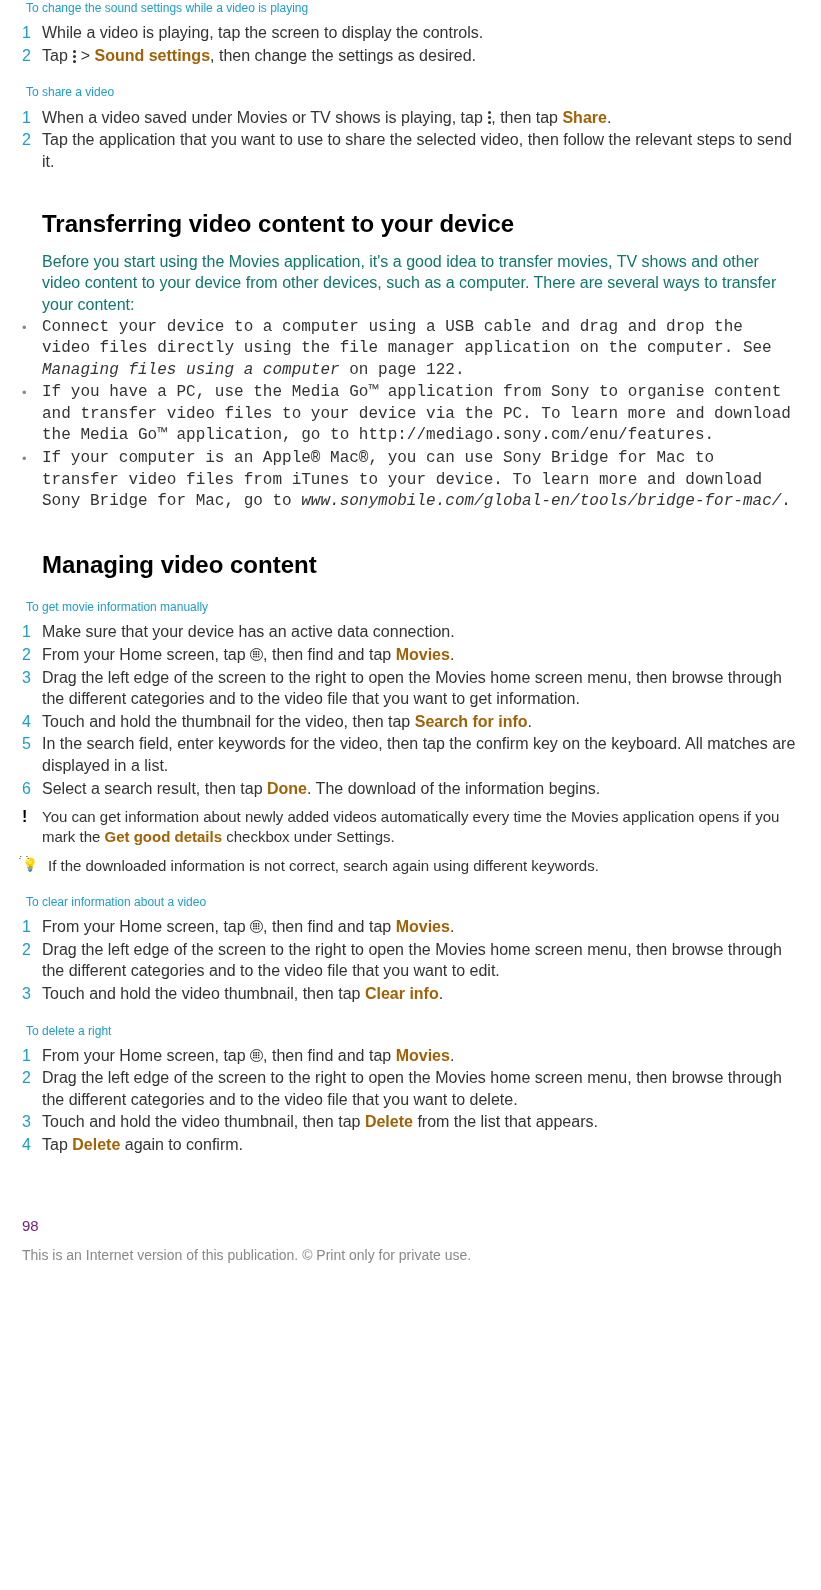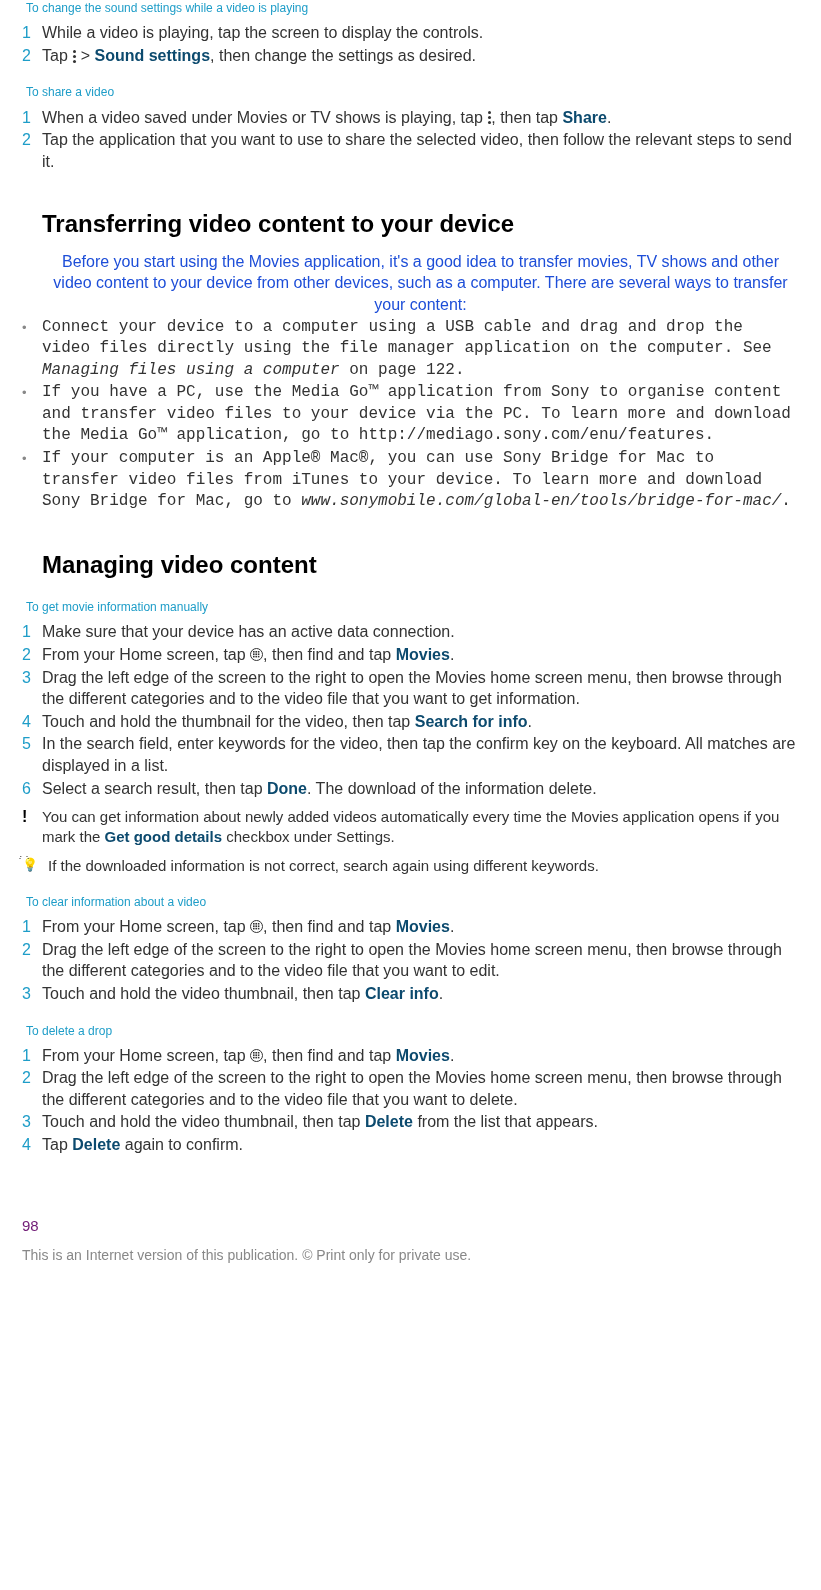--- a/index.html
+++ b/index.html
@@ -57,28 +57,27 @@
       flex-shrink: 0;
       font-size: 13px;
       line-height: 1.7;
     }
     .ul-text {
       flex: 1;
       color: #333;
       font-family: Liberation Mono, monospace;
     }
     .para {
-      color: #1d4ed8;
+      color: #0f766e;
       margin-left: 20px;
       margin-bottom: 1px;
-      text-align: center;
     }
     .bold {
       font-weight: bold;
-      color: #0c4a6e;
+      color: #a16207;
     }
     .italic {
       font-style: italic;
     }
     .icon-dots {
       display: inline-block;
       width: 4px;
       height: 14px;
       vertical-align: middle;
       position: relative;
@@ -231,21 +230,21 @@
 <div class="ol-item">
   <div class="ol-num">4</div>
   <div class="ol-text"><span>Touch and hold the thumbnail for the video, then tap </span><span class="bold">Search for info</span><span>.</span></div>
 </div>
 <div class="ol-item">
   <div class="ol-num">5</div>
   <div class="ol-text">In the search field, enter keywords for the video, then tap the confirm key on the keyboard. All matches are displayed in a list.</div>
 </div>
 <div class="ol-item">
   <div class="ol-num">6</div>
-  <div class="ol-text"><span>Select a search result, then tap </span><span class="bold">Done</span><span>. The download of the information delete.</span></div>
+  <div class="ol-text"><span>Select a search result, then tap </span><span class="bold">Done</span><span>. The download of the information begins.</span></div>
 </div>
 <div class="note-item">
   <div class="note-icon"><span class="exclaim">!</span></div>
   <div class="note-text"><span>You can get information about newly added videos automatically every time the Movies application opens if you mark the </span><span class="bold">Get good details</span><span> checkbox under Settings.</span></div>
 </div>
 <div class="note-item">
   <div class="tip-icon"><span class="bulb">💡</span></div>
   <div class="note-text">If the downloaded information is not correct, search again using different keywords.</div>
 </div>
 
@@ -256,21 +255,21 @@
 </div>
 <div class="ol-item">
   <div class="ol-num">2</div>
   <div class="ol-text">Drag the left edge of the screen to the right to open the Movies home screen menu, then browse through the different categories and to the video file that you want to edit.</div>
 </div>
 <div class="ol-item">
   <div class="ol-num">3</div>
   <div class="ol-text"><span>Touch and hold the video thumbnail, then tap </span><span class="bold">Clear info</span><span>.</span></div>
 </div>
 
-<div class="subheading">To delete a drop</div>
+<div class="subheading">To delete a right</div>
 <div class="ol-item">
   <div class="ol-num">1</div>
   <div class="ol-text"><span>From your Home screen, tap </span><span class="icon-apps"></span><span>, then find and tap </span><span class="bold">Movies</span><span>.</span></div>
 </div>
 <div class="ol-item">
   <div class="ol-num">2</div>
   <div class="ol-text">Drag the left edge of the screen to the right to open the Movies home screen menu, then browse through the different categories and to the video file that you want to delete.</div>
 </div>
 <div class="ol-item">
   <div class="ol-num">3</div>

